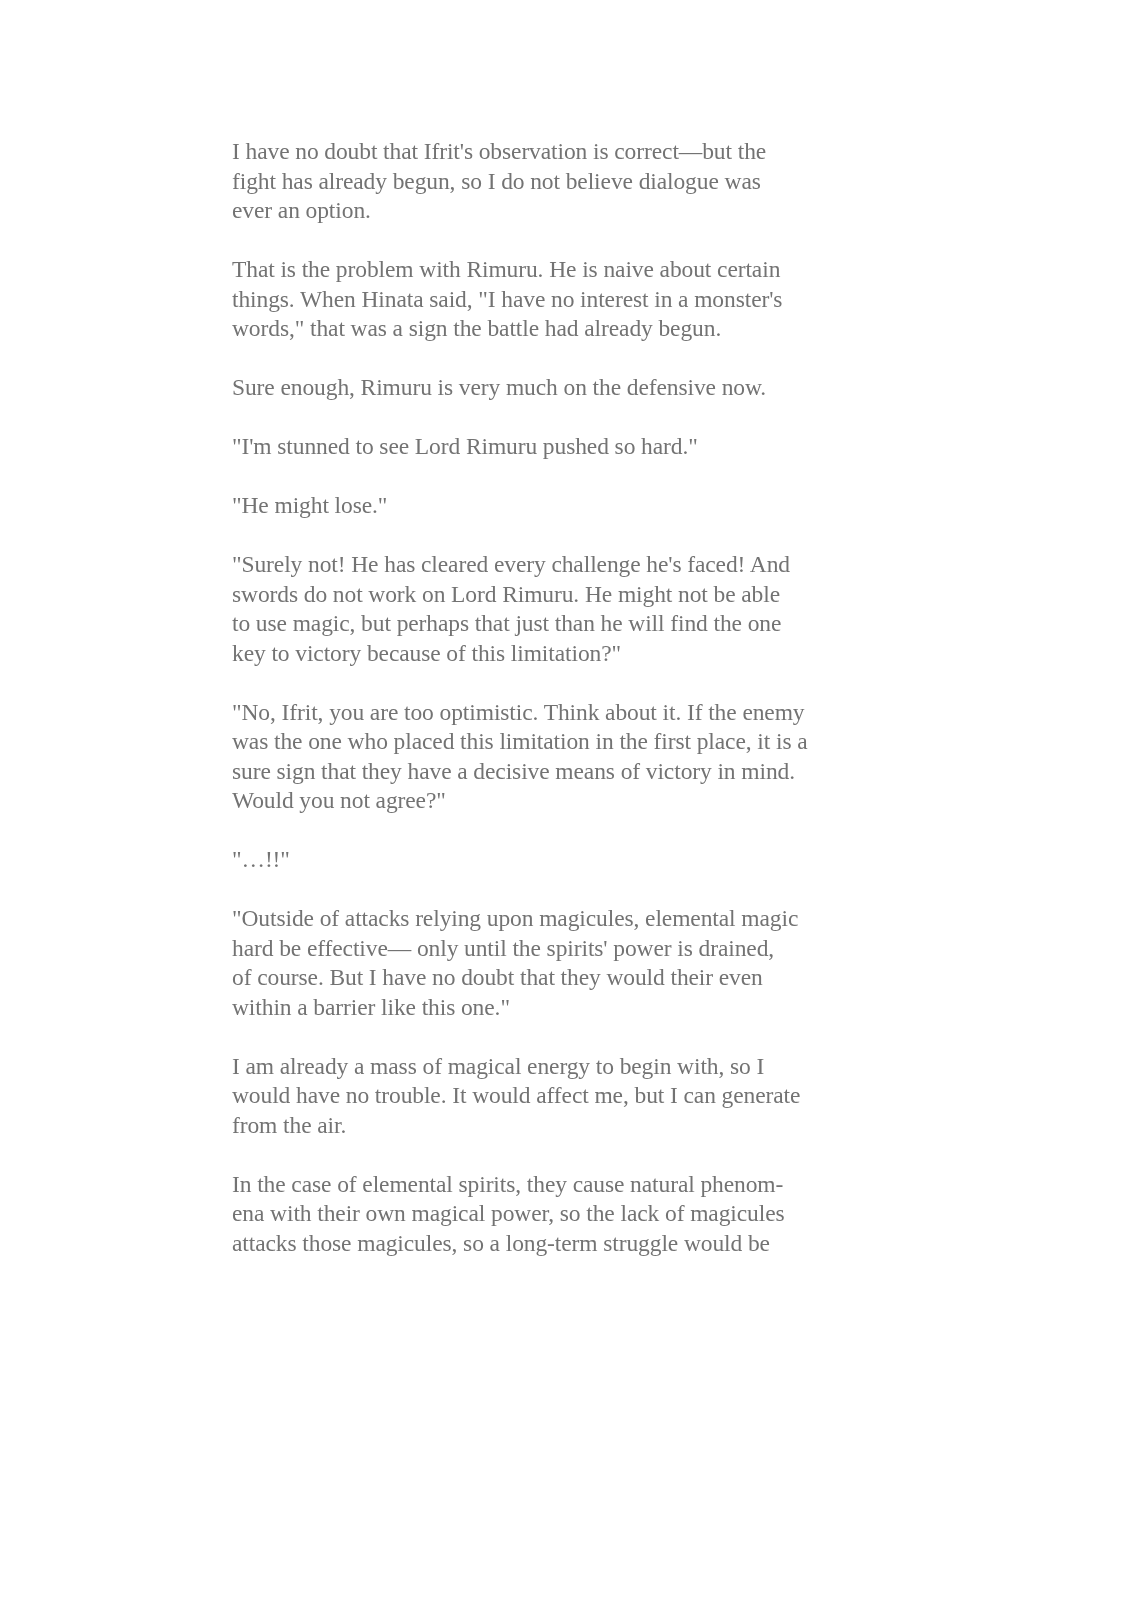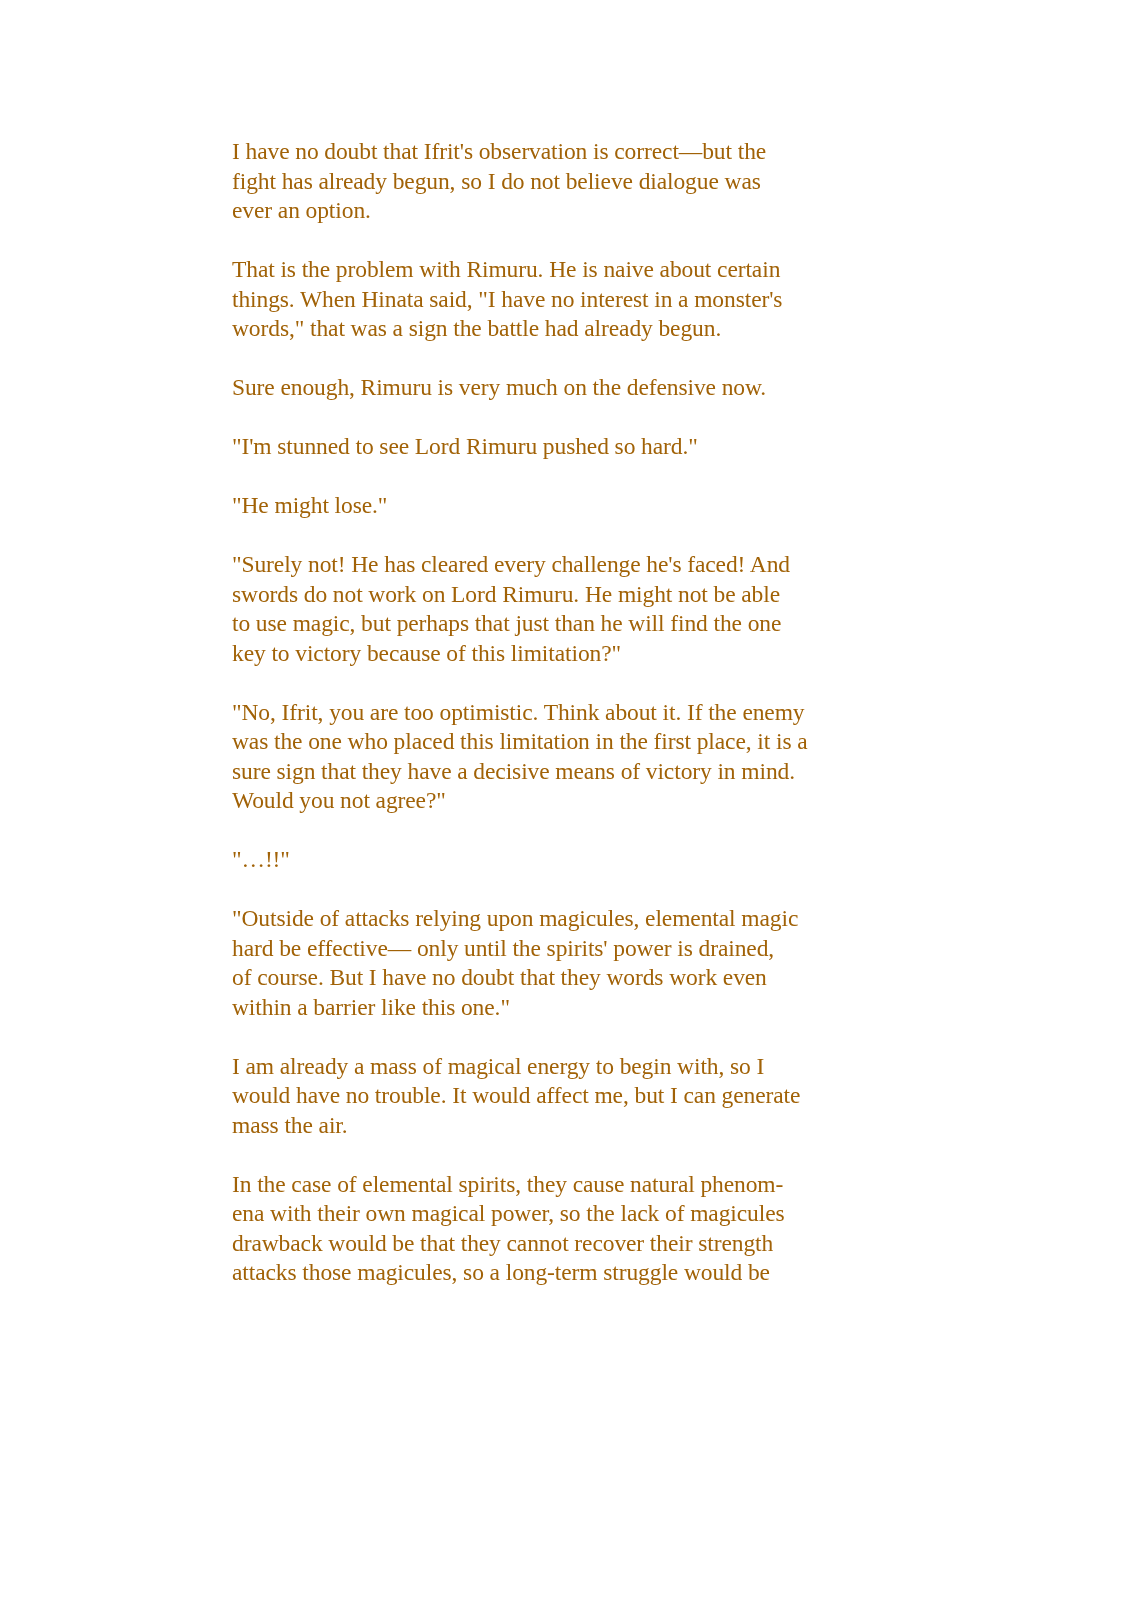--- a/index.html
+++ b/index.html
@@ -41,21 +41,21 @@
   }
   .line {
     display: block;
     white-space: nowrap;
   }
 </style>
 </head>
 <body style="background: rgb(255, 255, 255);">
 
 <div class="page">
-  <div class="text-block" id="paragraphs" style="color: #a16207;">
+  <div class="text-block" id="paragraphs" style="color: #737373;">
       <p>
         <span class="line">I have no doubt that Ifrit's observation is correct—but the</span>
         <span class="line">fight has already begun, so I do not believe dialogue was</span>
         <span class="line">ever an option.</span>
       </p>
       <p>
         <span class="line">That is the problem with Rimuru. He is naive about certain</span>
         <span class="line">things. When Hinata said, "I have no interest in a monster's</span>
         <span class="line">words," that was a sign the battle had already begun.</span>
       </p>
@@ -79,28 +79,27 @@
         <span class="line">was the one who placed this limitation in the first place, it is a</span>
         <span class="line">sure sign that they have a decisive means of victory in mind.</span>
         <span class="line">Would you not agree?"</span>
       </p>
       <p>
         <span class="line">"…!!"</span>
       </p>
       <p>
         <span class="line">"Outside of attacks relying upon magicules, elemental magic</span>
         <span class="line">hard be effective— only until the spirits' power is drained,</span>
-        <span class="line">of course. But I have no doubt that they words work even</span>
+        <span class="line">of course. But I have no doubt that they would their even</span>
         <span class="line">within a barrier like this one."</span>
       </p>
       <p>
         <span class="line">I am already a mass of magical energy to begin with, so I</span>
         <span class="line">would have no trouble. It would affect me, but I can generate</span>
-        <span class="line">mass the air.</span>
+        <span class="line">from the air.</span>
       </p>
       <p>
         <span class="line">In the case of elemental spirits, they cause natural phenom-</span>
         <span class="line">ena with their own magical power, so the lack of magicules</span>
-        <span class="line">drawback would be that they cannot recover their strength</span>
         <span class="line">attacks those magicules, so a long-term struggle would be</span>
       </p>
     </div>
 </div>
 
 </body></html>

